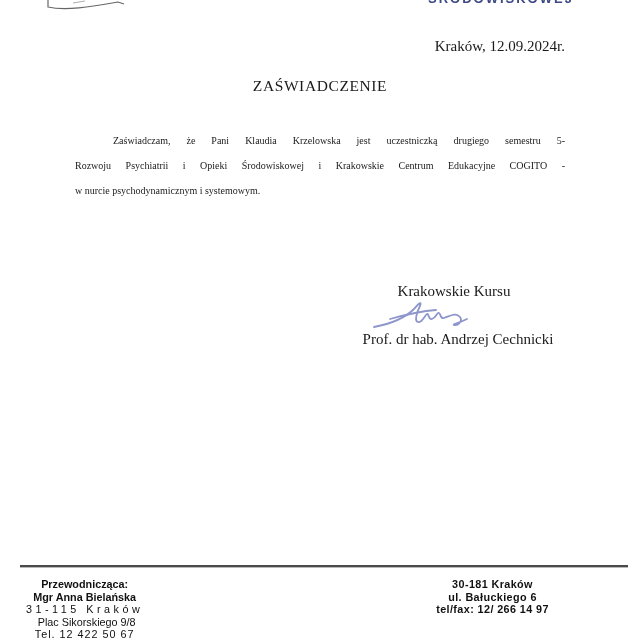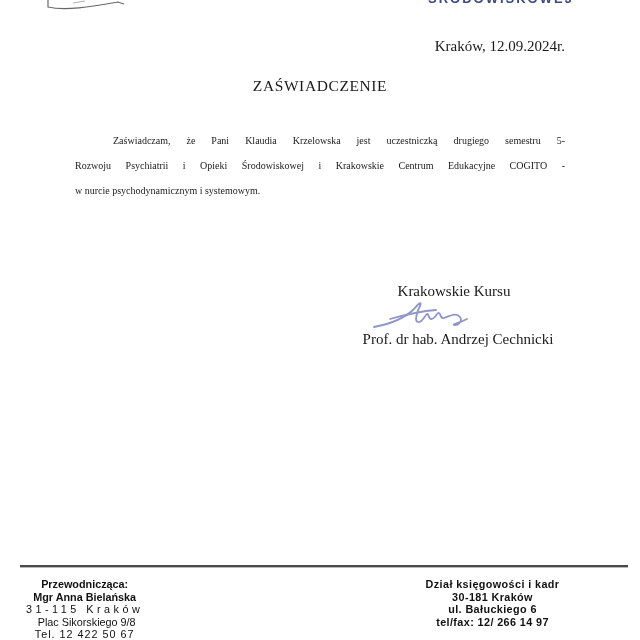--- a/index.html
+++ b/index.html
@@ -95,19 +95,18 @@
 
   <div id="footer-left" class="footer-block">
     <div class="fl-bold">Przewodnicząca:</div>
     <div class="fl-bold">Mgr Anna Bielańska</div>
     <div class="fl-spaced">31-115 Kraków</div>
     <div class="fl-indent">Plac Sikorskiego 9/8</div>
     <div class="fl-tel">Tel. 12 422 50 67</div>
   </div>
 
   <div id="footer-right" class="footer-block">
-    <div>Dział księgowości i kadr</div>
     <div>30-181 Kraków</div>
     <div>ul. Bałuckiego 6</div>
     <div>tel/fax: 12/ 266 14 97</div>
   </div>
 
 </div>
 
 </body></html>

